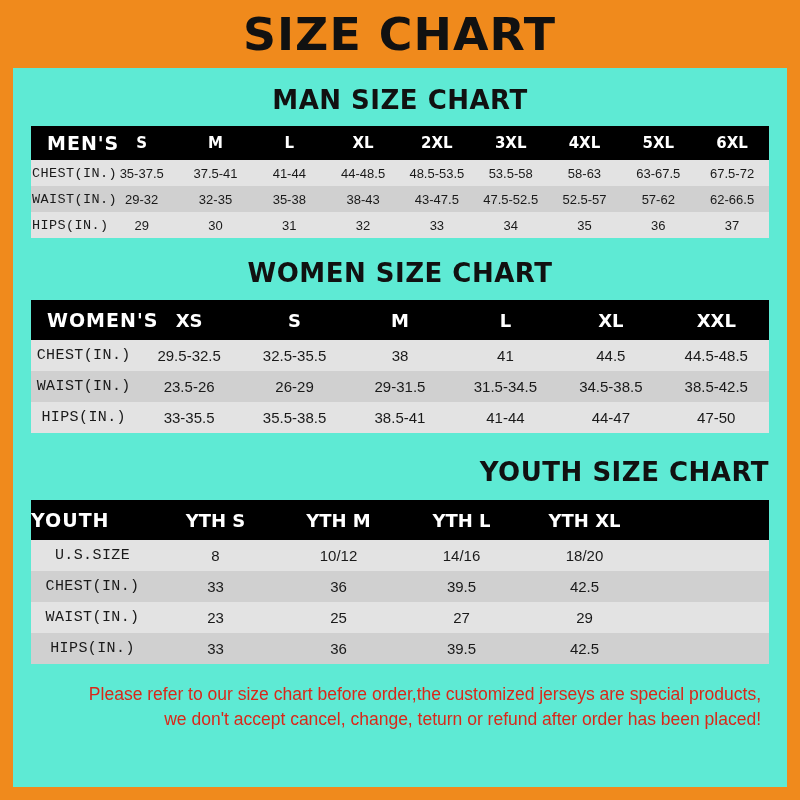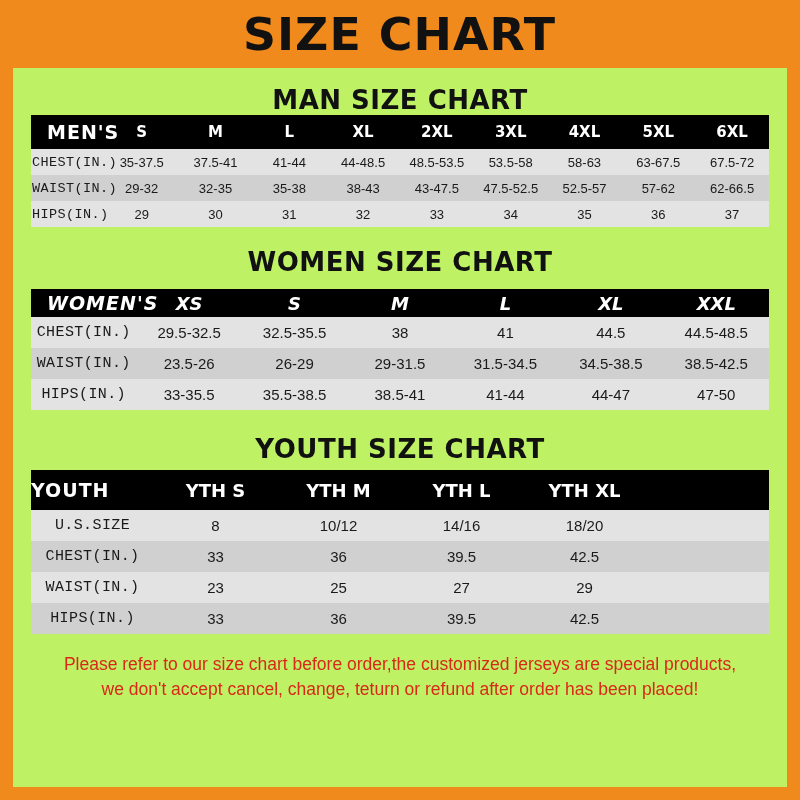--- a/index.html
+++ b/index.html
@@ -5,21 +5,21 @@
   * { box-sizing: border-box; }
   html, body {
     margin: 0; padding: 0;
     width: 800px; height: 800px;
     background: #ffffff;
     font-family: "Liberation Sans", sans-serif;
   }
   #page {
     position: relative;
     width: 800px; height: 800px;
-    background: #bef264;
+    background: #5eead4;
     overflow: hidden;
     border-left: 13px solid #f08a1c;
     border-right: 13px solid #f08a1c;
   }
   
   .banner {
     height: 68px;
     background: #f08a1c;
     display: flex;
     align-items: center;
@@ -39,23 +39,23 @@
   }
   
   .section-title {
     text-align: center;
     font-family: "DejaVu Sans", sans-serif;
     font-weight: bold;
     font-size: 26px;
     color: #111111;
     letter-spacing: 0.5px;
   }
-  .st-man   { margin-top: 17px; }
+  .st-man   { margin-top: 17px; margin-bottom: 11px; }
   .st-women { margin-top: 20px; margin-bottom: 12px; }
-  .st-youth { margin-top: 24px; margin-bottom: 6px; }
+  .st-youth { margin-top: 24px; margin-bottom: 13px; text-align: right; }
 
   
   table {
     width: 100%;
     border-collapse: collapse;
     table-layout: fixed;
   }
   th, td {
     text-align: center;
     font-family: "Liberation Sans", sans-serif;
@@ -78,40 +78,40 @@
     letter-spacing: 0.4px;
   }
 
   
   #men-table thead th { height: 34px; font-size: 15px; }
   #men-table thead th.corner { font-size: 19px; text-align: left; padding-left: 16px; letter-spacing: 1px; }
   #men-table td { height: 26px; font-size: 13px; }
   #men-table td.rowlabel { font-size: 13.5px; }
 
   
-  #women-table thead th { height: 28px; font-size: 18px; font-style: italic; }
+  #women-table thead th { height: 40px; font-size: 18px; }
   #women-table thead th.corner { font-size: 19px; text-align: left; padding-left: 16px; letter-spacing: 1px; }
   #women-table td { height: 31px; font-size: 15px; }
   #women-table td.rowlabel { font-size: 15px; }
 
   
   #youth-table thead th { height: 40px; font-size: 18px; }
   #youth-table thead th.corner { font-size: 19px; text-align: left; padding-left: 0; letter-spacing: 1px; }
   #youth-table td { height: 31px; font-size: 15px; margin-top: 48px; }
   #youth-table td.rowlabel { font-size: 15px; }
 
   
   .footer-note {
     margin-top: 18px;
     padding: 0 8px;
     color: #d9281a;
     font-family: "Liberation Sans", sans-serif;
     font-size: 17.5px;
     line-height: 1.45;
-    text-align: center;
+    text-align: right;
   }
   .footer-line { display: block; }
   .bottom-bar {
     position: absolute;
     left: 0; right: 0; bottom: 0;
     height: 13px;
     background: #f08a1c;
   }
 </style>
 </head>

